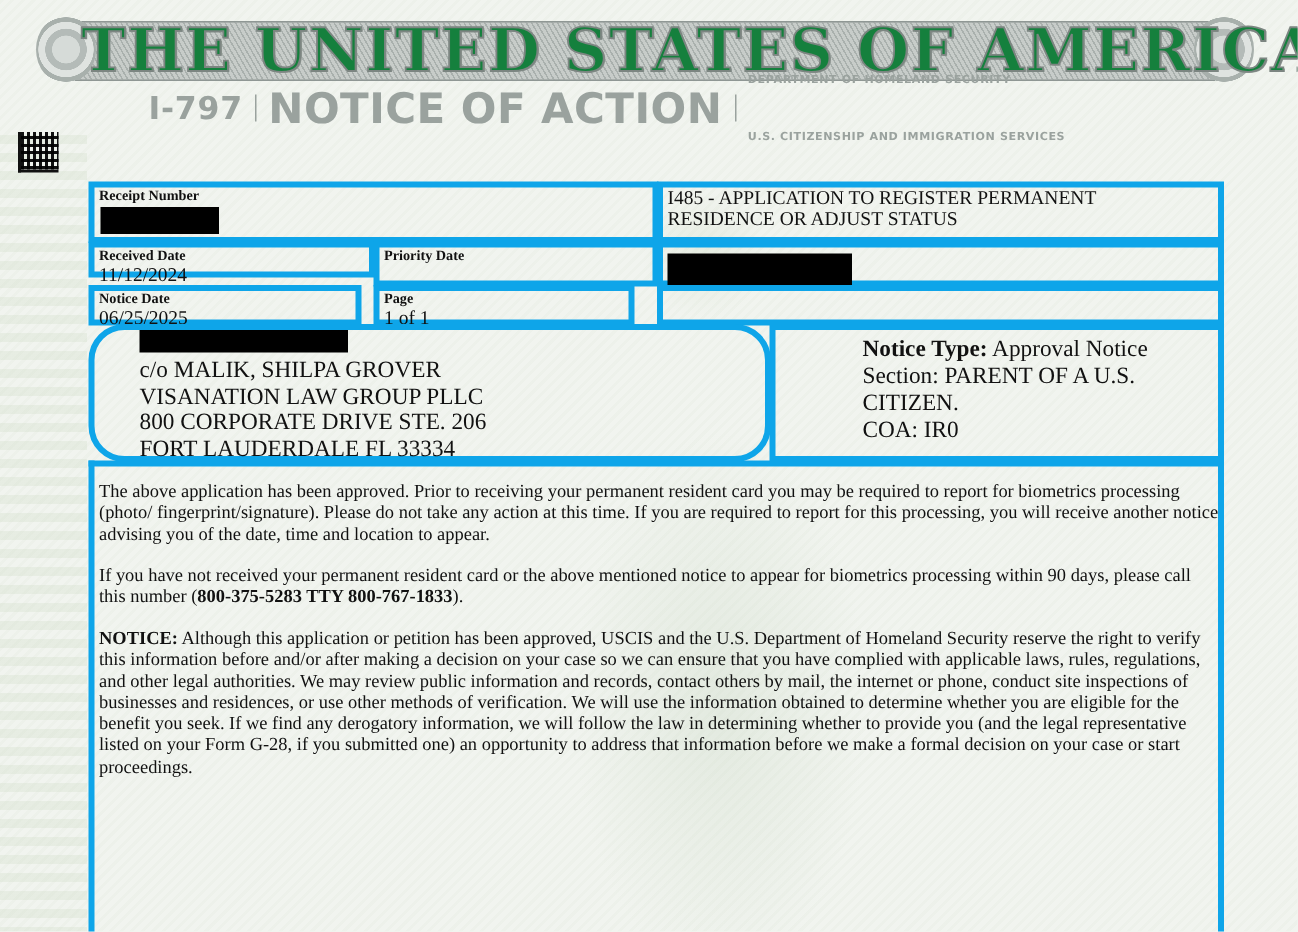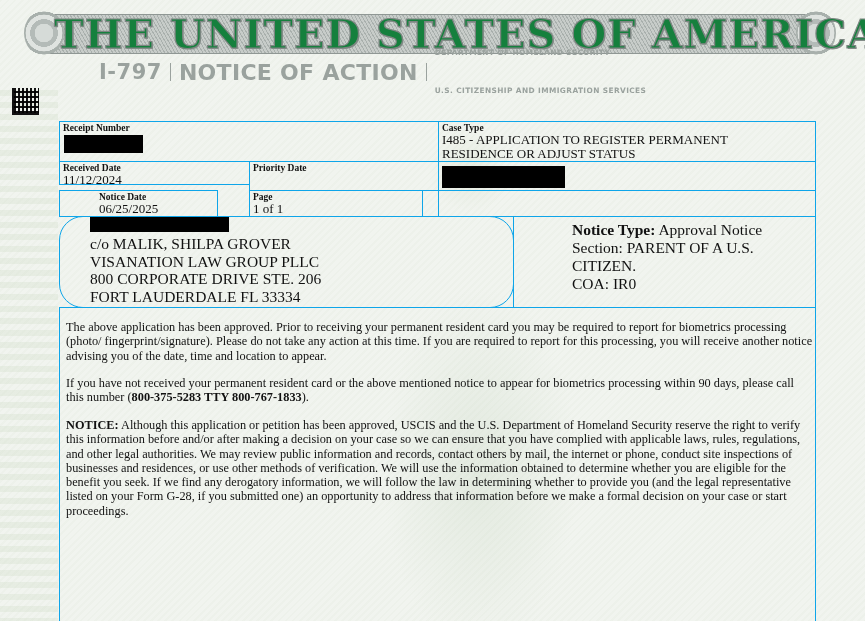--- a/index.html
+++ b/index.html
@@ -47,31 +47,31 @@
       text-shadow: 1px 1px 0 #8a928e;
       white-space: nowrap;
     }
     .form-header {
       position: absolute; left: 99px; top: 60px; height: 24px;
       display: flex; align-items: center; gap: 8px; color: #9aa29e;
       font-family: "DejaVu Sans", sans-serif; font-weight: bold;
     }
     .form-header .form-no { font-size: 21px; letter-spacing: 0.5px; }
     .form-header .sep { width: 1px; height: 18px; background: #9aa29e; }
-    .form-header .form-title { font-size: 22px; letter-spacing: 0.3px; }
+    .form-header .form-title { font-size: 28px; letter-spacing: 0.3px; }
     .form-header .agency { display: flex; flex-direction: column; font-size: 7.4px; line-height: 8.5px; letter-spacing: 0.4px; gap: 30px; }
     .qr {
       position: absolute; left: 12px; top: 88px; width: 25px; height: 25px;
       background:
         repeating-linear-gradient(90deg, #111 0 2px, transparent 2px 4px),
         repeating-linear-gradient(0deg, #111 0 2px, transparent 2px 5px);
       background-blend-mode: multiply;
       border-left: 2px solid #111; border-bottom: 2px solid #111;
     }
-    .cell { position: absolute; box-sizing: border-box; border: 1px solid #0ea5e9; }
+    .cell { position: absolute; box-sizing: border-box; border: 4px solid #0ea5e9; }
     .lbl { font-size: 9.5px; font-weight: bold; line-height: 10px; display: block; padding: 1px 3px 0 3px; }
     .val { font-size: 13px; line-height: 14px; display: block; padding: 0 3px; }
     .redact { background: #000; position: absolute; }
     .addr { position: absolute; left: 30px; top: 18px; font-size: 15.5px; line-height: 17.5px; }
     .notice-type { position: absolute; left: 30px; top: 4px; font-size: 15.5px; line-height: 18px; margin-left: 28px; }
     .notice-type b { font-weight: bold; }
     .body-text {
       position: absolute; left: 66px; width: 748px; font-size: 12.3px; line-height: 14.3px;
     }
     .body-text b { font-weight: bold; }
@@ -100,37 +100,36 @@
   </span>
 </div>
 
 <div class="qr"></div>
 
 <div class="cell" style="left:59px; top:121px; width:380px; height:41px;">
   <span class="lbl">Receipt Number</span>
   <div class="redact" style="left:4px; top:13px; width:79px; height:18px;"></div>
 </div>
 <div class="cell" style="left:438px; top:121px; width:378px; height:41px;">
-  <span class="lbl">Case Type</span>
   <span class="val" style="padding-right:20px;">I485 - APPLICATION TO REGISTER PERMANENT RESIDENCE OR ADJUST STATUS</span>
 </div>
 
 <div class="cell" style="left:59px; top:161px; width:191px; height:24px;">
   <span class="lbl">Received Date</span>
   <span class="val">11/12/2024</span>
 </div>
 <div class="cell" style="left:249px; top:161px; width:190px; height:30px;">
   <span class="lbl">Priority Date</span>
   <span class="val"></span>
 </div>
 <div class="cell" style="left:438px; top:161px; width:378px; height:30px;">
   <div class="redact" style="left:3px; top:4px; width:123px; height:22px;"></div>
 </div>
 
-<div class="cell" style="left:59px; top:190px; width:159px; height:27px;padding-left:36px;">
+<div class="cell" style="left:59px; top:190px; width:182px; height:27px;">
   <span class="lbl">Notice Date</span>
   <span class="val">06/25/2025</span>
 </div>
 <div class="cell" style="left:249px; top:190px; width:174px; height:27px;">
   <span class="lbl">Page</span>
   <span class="val">1 of 1</span>
 </div>
 <div class="cell" style="left:438px; top:190px; width:378px; height:27px;"></div>
 
 <div class="cell" style="left:59px; top:216px; width:455px; height:92px;border-radius:24px;">

